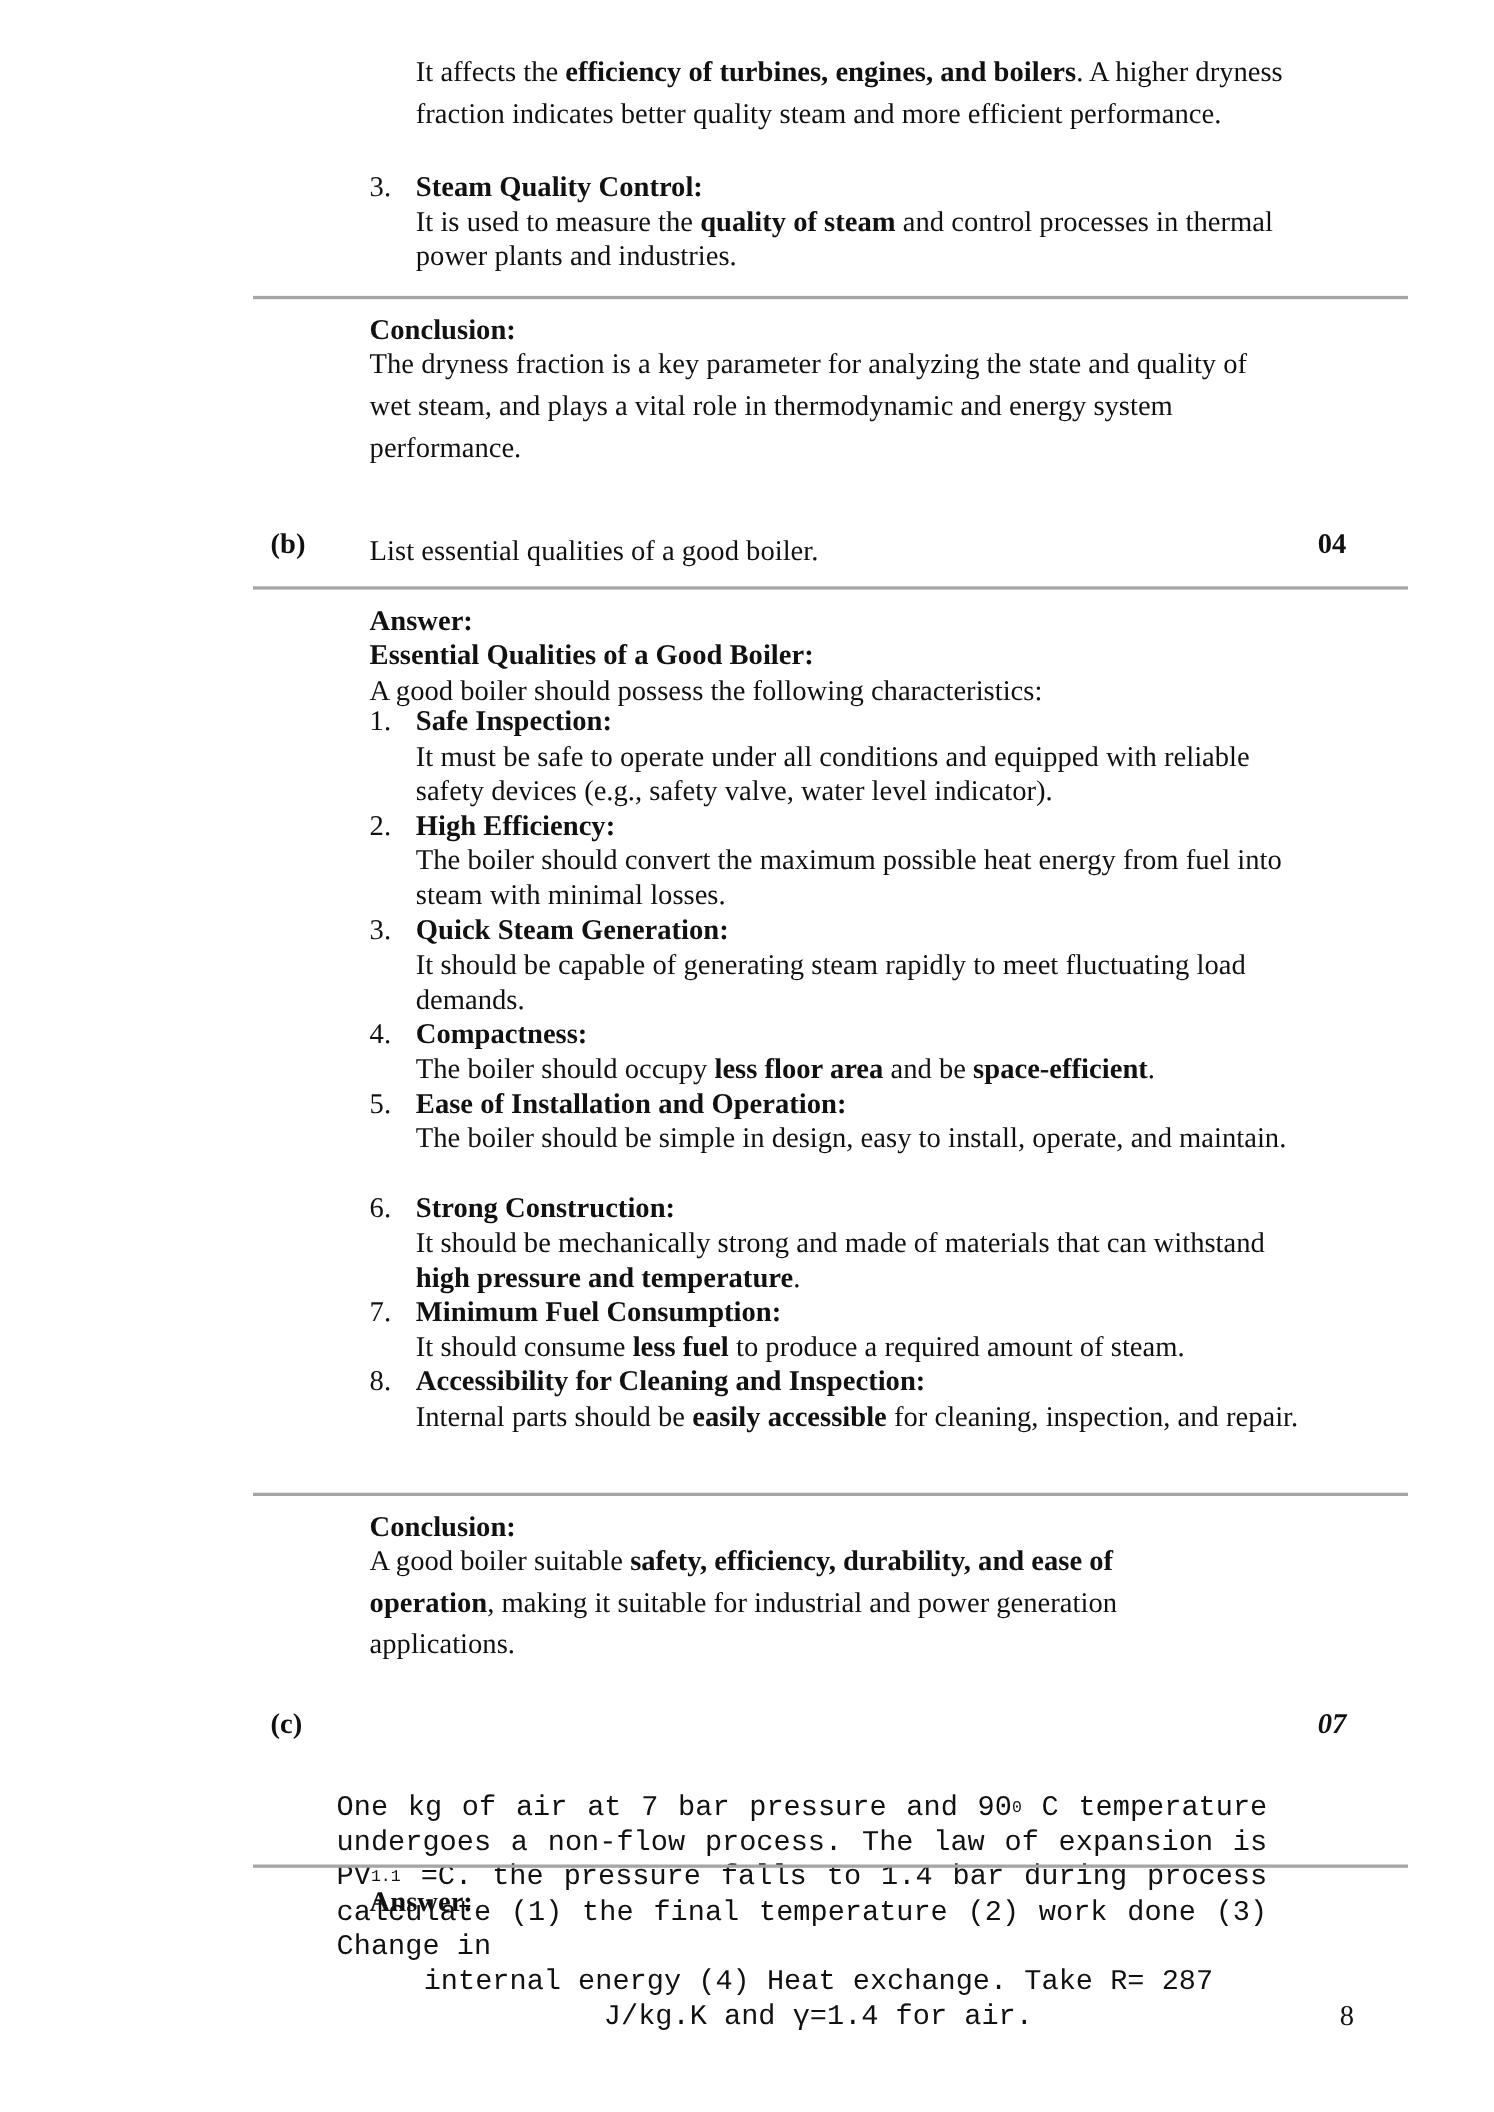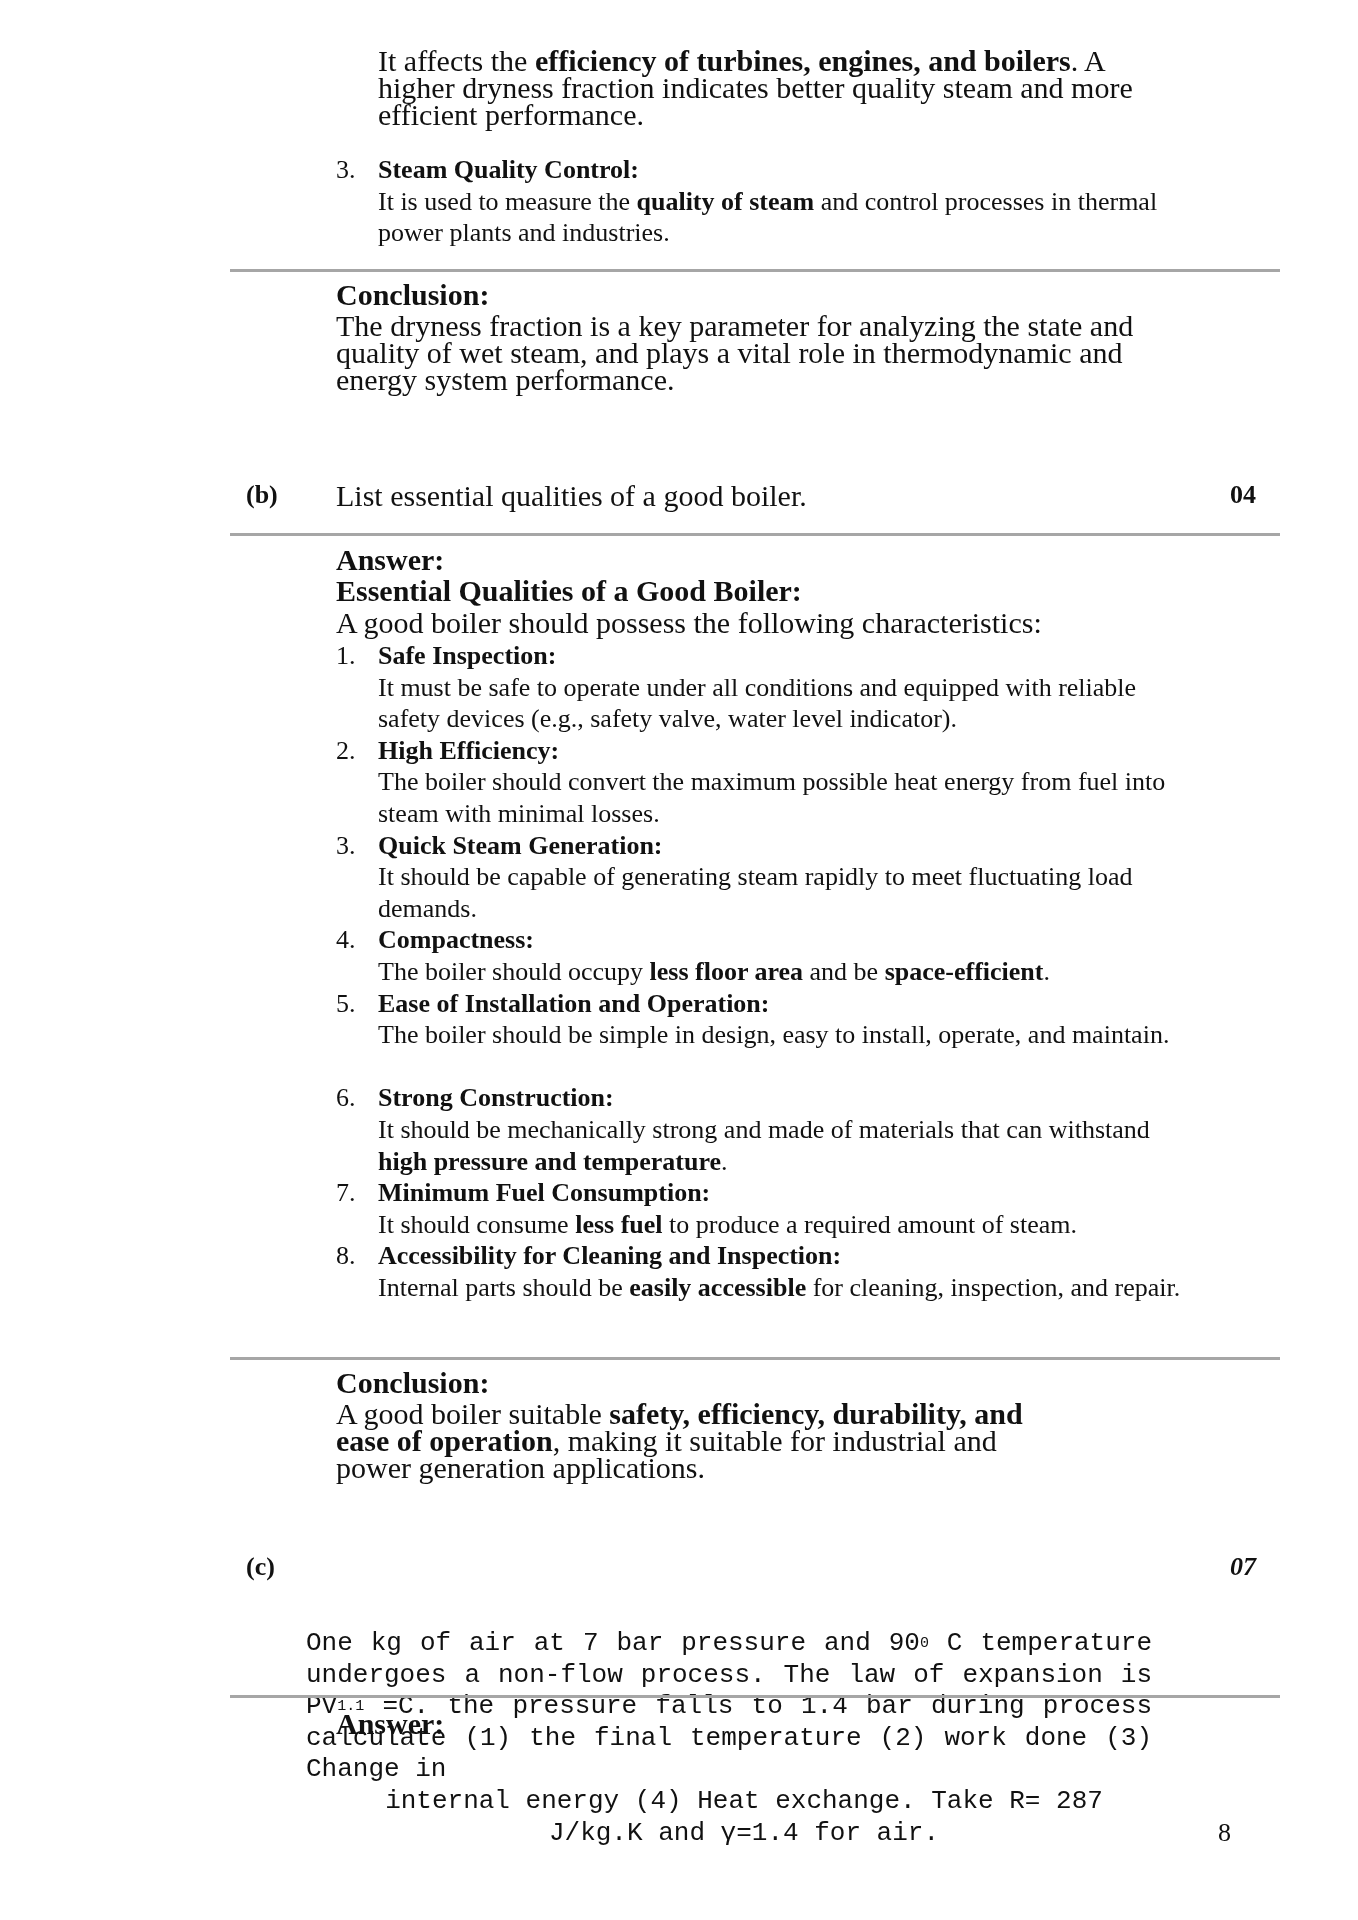--- a/index.html
+++ b/index.html
@@ -1,28 +1,28 @@
 <!DOCTYPE html>
 <html><head>
 <meta charset="utf-8">
 <style>
   html, body { margin: 0; padding: 0; background: #ffffff; }
   body { width: 1358px; height: 1920px; position: relative; overflow: hidden;
          font-family: "Liberation Serif", "DejaVu Serif", serif; color: #111111; }
   .page { position: absolute; left: 0; top: 0; width: 1358px; height: 1920px; }
-  .para { position: absolute; font-size: 30px; line-height: 27px; }
+  .para { position: absolute; font-size: 26px; line-height: 38px; }
   .b { font-weight: bold; }
   sup { font-size: 15px; line-height: 0; position: relative; top: -3px; vertical-align: baseline; }
   .rule { position: absolute; left: 230px; width: 1050px; height: 3px; background: #a6a6a6; }
   .li { position: absolute; left: 336px; width: 860px; font-size: 26px; line-height: 31.6px; }
   .li .num { position: absolute; left: 0; top: 0; }
   .li .head { position: absolute; left: 42px; font-weight: bold; white-space: nowrap; }
   .li .body { position: absolute; left: 42px; top: 31.6px; width: 820px; }
   .label { position: absolute; font-size: 26px; font-weight: bold; }
-  .marks { position: absolute; font-size: 26px; font-weight: bold; margin-left: 32px; }
+  .marks { position: absolute; font-size: 26px; font-weight: bold; }
   .pnum { position: absolute; left: 1218px; top: 1818px; font-size: 26px; }
   .qtext { position: absolute; left: 306px; width: 846px; font-size: 26px; line-height: 31.6px; text-align: justify; }
   .qtext .last { display: block; text-align: center; padding-left: 30px; }
 </style>
 </head>
 <body>
 
 <div class="page">
 
   <div class="para" style="left:378px; top:47px; width:800px;"><span>It affects the </span><span class="b">efficiency of turbines, engines, and boilers</span><span>. A higher dryness fraction indicates better quality steam and more efficient performance.</span></div>

